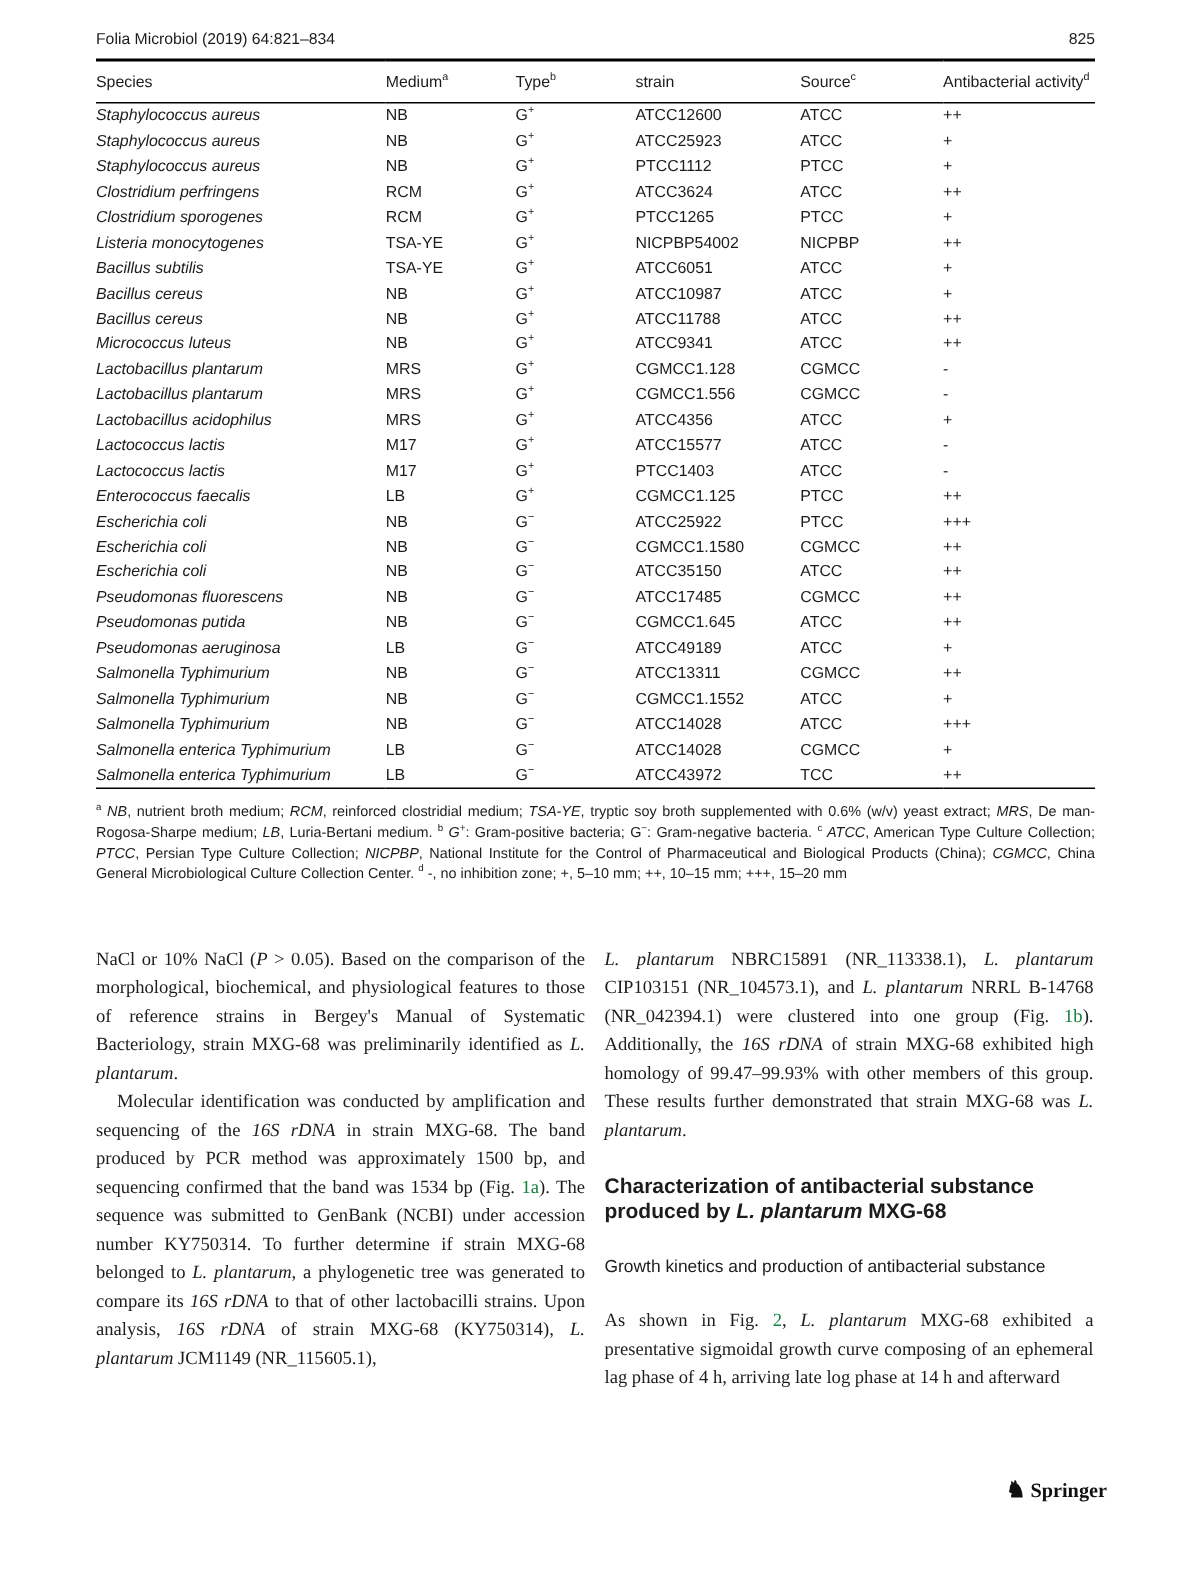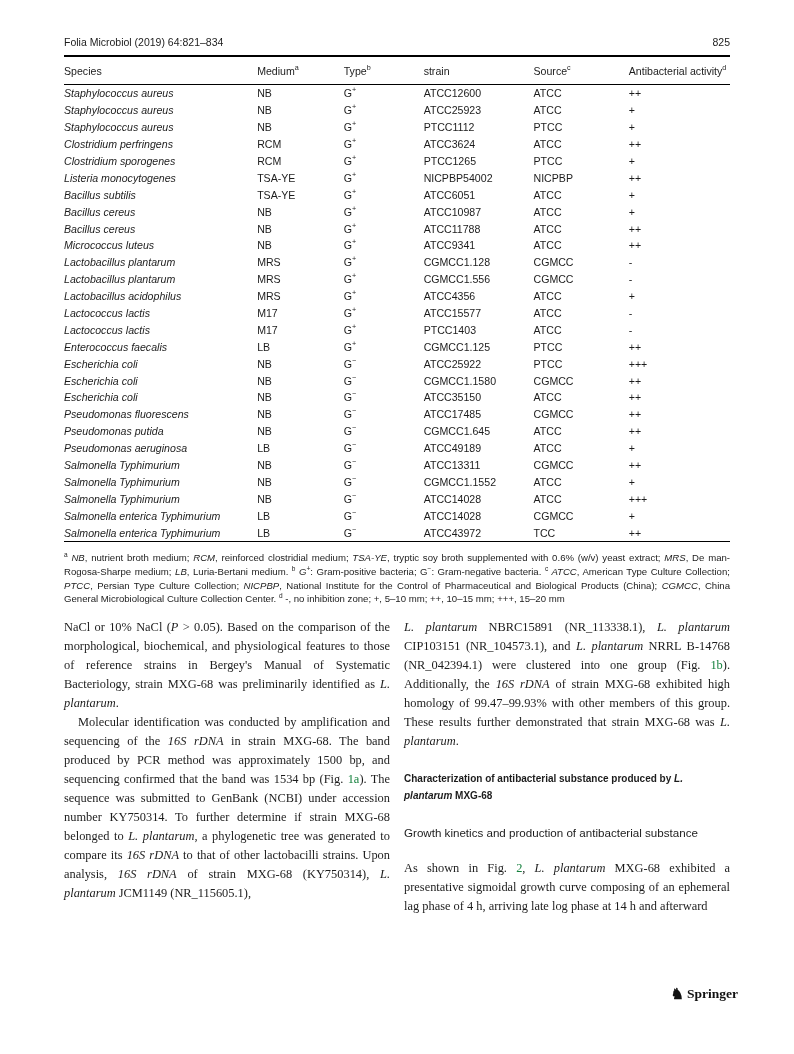--- a/index.html
+++ b/index.html
@@ -2,21 +2,21 @@
 <html><head>
 <meta charset="utf-8">
 <style>
   html,body{margin:0;padding:0;background:#e8e8e8;}
   .page{
     position:relative;
     width:794px;height:1054px;
     margin:0 auto;
     background:#ffffff;
     box-sizing:border-box;
-    padding:36px 64px 0 64px;
+    padding:20px 64px 0 64px;
     color:#1c1c1c;
     font-family:"Liberation Sans",sans-serif;
     overflow:hidden;
   }
   
   .running-head{
     display:flex;justify-content:space-between;align-items:flex-end;
     font-size:10.5px;
     padding-bottom:7px;
     border-bottom:1px solid #000;
@@ -58,36 +58,35 @@
   sup{font-size:68%;line-height:0;}
   
   .footnote{
     margin-top:9px;
     font-size:9.6px;
     line-height:1.44;
     text-align:justify;
   }
   
   .body-cols{
-    margin-top:12px;
+    margin-top:40px;
     display:flex;
     gap:13px;
     font-family:"Liberation Serif",serif;
     font-size:12.4px;
     line-height:19px;
     text-align:justify;
-    justify-content:space-between;
   }
   .bcol{width:326px;}
   .bcol p{margin:0;}
   .bcol p.indent{text-indent:14px;}
   .lnk{color:#15803d;}
   h2.sec-heading{
     font-family:"Liberation Sans",sans-serif;
-    font-size:10px;
+    font-size:14px;
     line-height:17px;
     font-weight:bold;
     margin:19px 0 0 0;
     text-align:left;
   }
   h3.sec-subheading{
     font-family:"Liberation Sans",sans-serif;
     font-size:11.6px;
     font-weight:normal;
     margin:19px 0 0 0;

